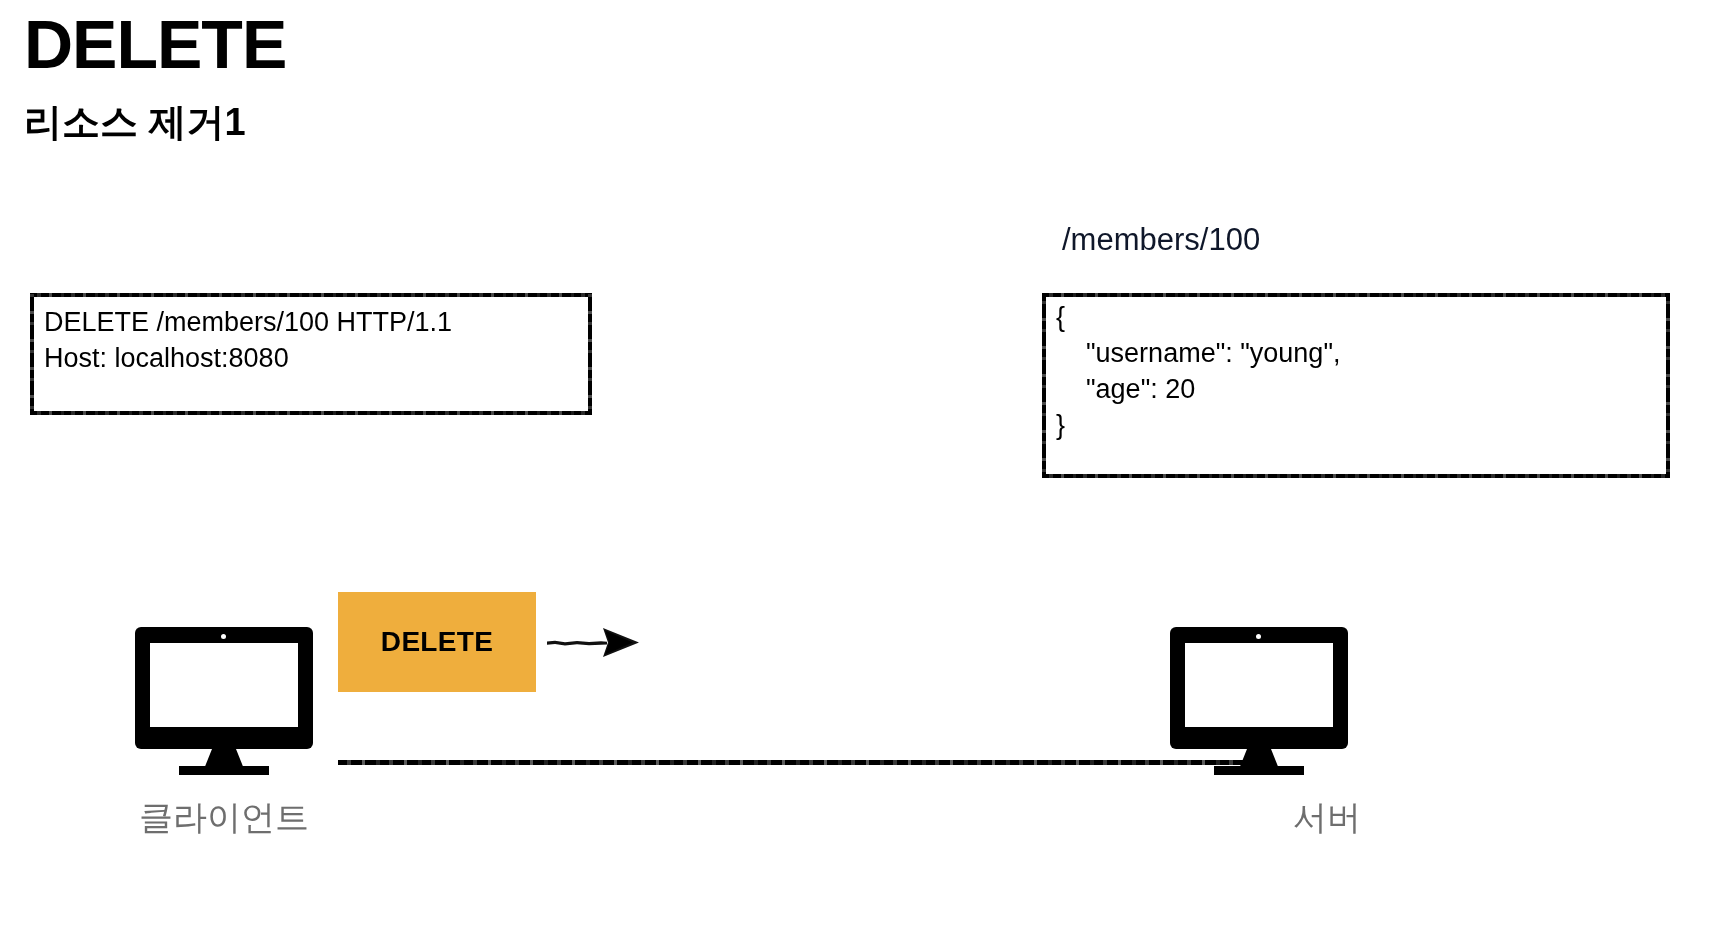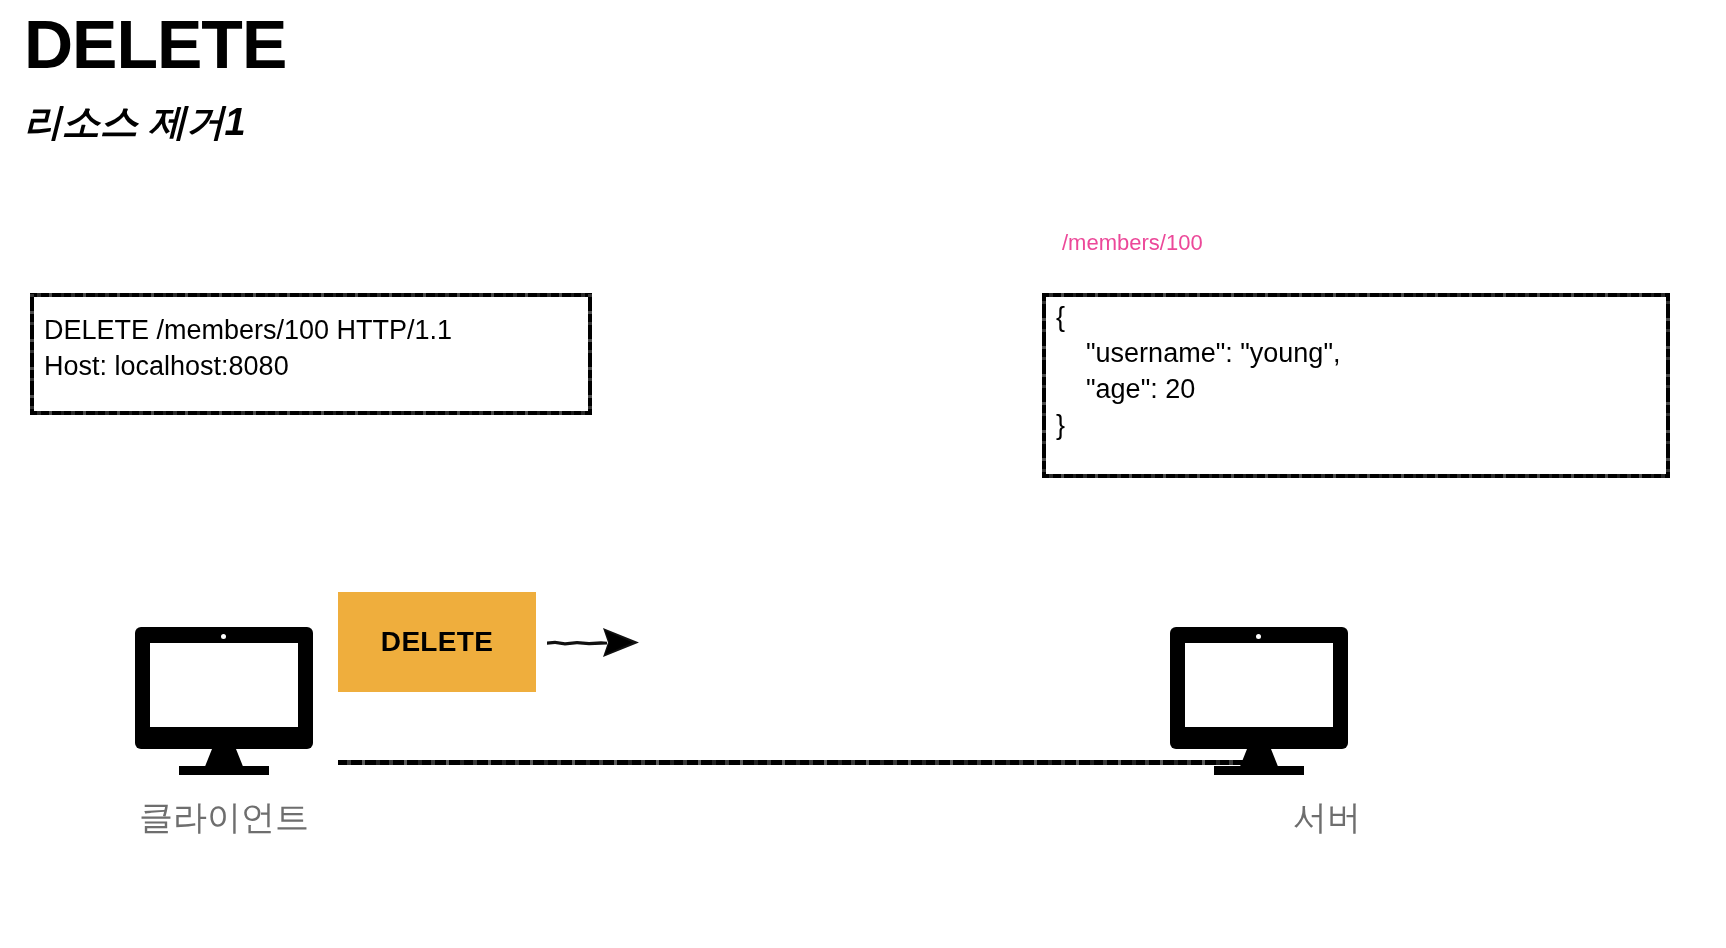--- a/index.html
+++ b/index.html
@@ -30,21 +30,20 @@
   }
   #page-subtitle {
     position: absolute;
     left: 24px;
     top: 102px;
     font-size: 38px;
     font-weight: 700;
     color: #000000;
     line-height: 1.1;
     white-space: nowrap;
-    font-style: italic;
   }
 
   
   .sketch-box {
     position: absolute;
     background: #ffffff;
     box-sizing: border-box;
   }
   .sketch-box .edge {
     position: absolute;
@@ -86,40 +85,40 @@
   #resource-box {
     left: 1042px;
     top: 293px;
     width: 628px;
     height: 185px;
   }
 
   .box-text {
     position: absolute;
     left: 14px;
-    top: 19px;
+    top: 11px;
     right: 10px;
     font-size: 27px;
     line-height: 36px;
     color: #000000;
     white-space: pre;
   }
   #resource-box .box-text {
     font-size: 27px;
     line-height: 36px;
     top: 6px;
     left: 14px;
   }
 
   #resource-path {
     position: absolute;
     left: 1062px;
-    top: 230px;
-    font-size: 22px;
-    color: #ec4899;
+    top: 222px;
+    font-size: 31px;
+    color: #0f172a;
     white-space: nowrap;
   }
 
   
   #connection-line {
     position: absolute;
     left: 338px;
     top: 760px;
     width: 912px;
     height: 5px;

